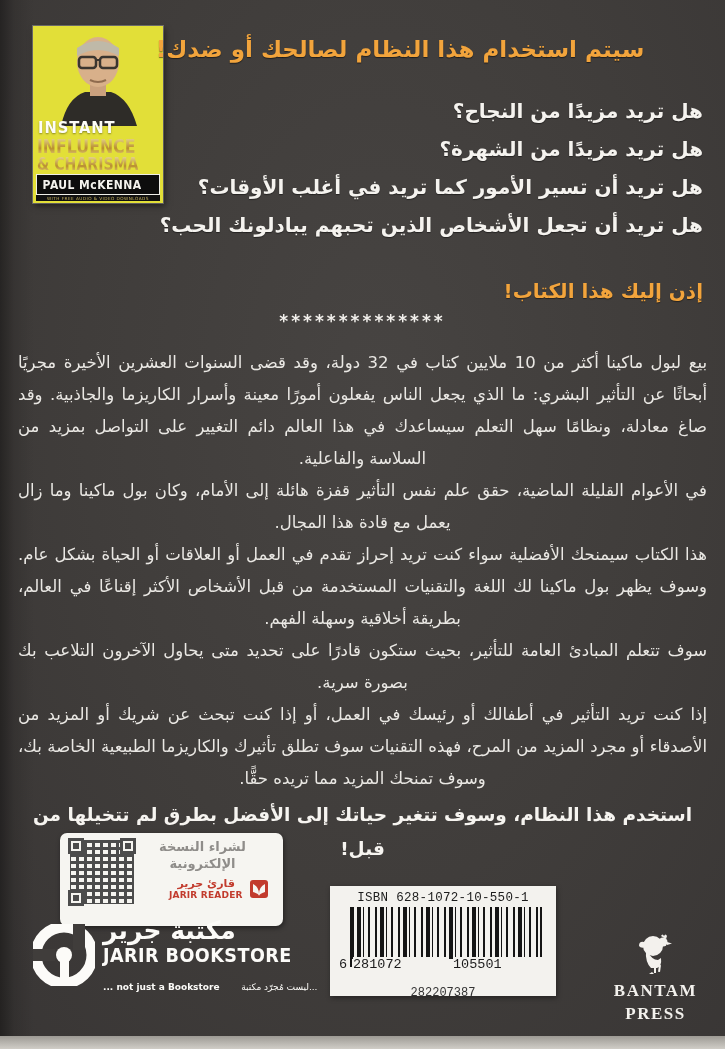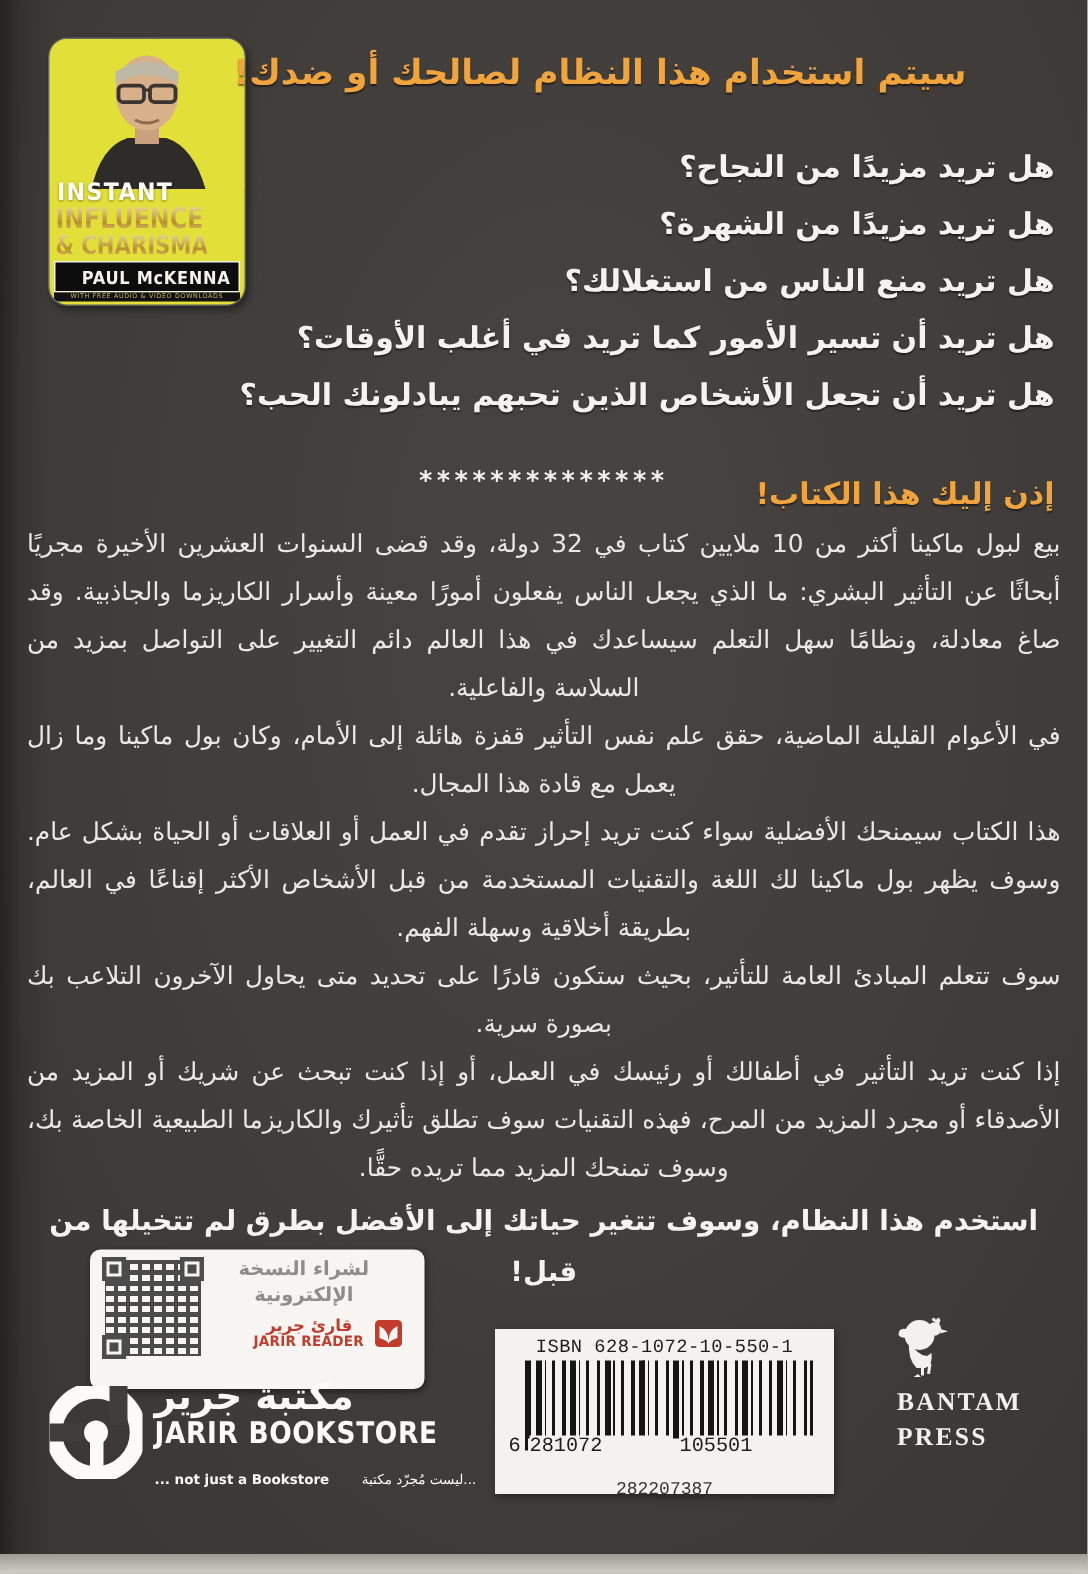--- a/index.html
+++ b/index.html
@@ -12,28 +12,28 @@
   .book{
     position:absolute;left:0;top:0;width:725px;height:1036px;
     background:
       linear-gradient(90deg, rgba(0,0,0,.38) 0px, rgba(0,0,0,.12) 14px, rgba(0,0,0,0) 34px),
       radial-gradient(ellipse at 52% 38%, #474442 0%, #403d3b 55%, #393635 100%);
     box-shadow:0 7px 10px rgba(0,0,0,.5);
   }
   .floor{position:absolute;left:0;bottom:0;width:725px;height:13px;background:linear-gradient(#9d9a94,#d0cdc7);}
 
   
-  .thumb{position:absolute;left:33px;top:26px;width:130px;height:177px;background:#e2df38;overflow:hidden;box-shadow:0 0 0 1px rgba(255,255,255,.25),2px 3px 6px rgba(0,0,0,.5);border-radius:12px;}
+  .thumb{position:absolute;left:33px;top:26px;width:130px;height:177px;background:#e2df38;overflow:hidden;box-shadow:0 0 0 1px rgba(255,255,255,.25),2px 3px 6px rgba(0,0,0,.5);}
   .thumb svg.man{position:absolute;left:0;top:0;}
   .t-instant{position:absolute;left:5px;top:92px;color:#fdfdf8;font-weight:bold;font-size:16px;letter-spacing:1px;transform:scaleX(.92);transform-origin:left;text-shadow:0 1px 2px rgba(0,0,0,.4);}
   .t-influence{position:absolute;left:4px;top:109px;font-weight:bold;font-size:19px;letter-spacing:0;transform:scaleX(.83);transform-origin:left;
     background:linear-gradient(#f3e6a8,#b98f2e 60%,#e8d184);-webkit-background-clip:text;background-clip:text;color:transparent;}
   .t-charisma{position:absolute;left:4px;top:128px;font-weight:bold;font-size:17px;transform:scaleX(.83);transform-origin:left;
     background:linear-gradient(#f3e6a8,#b98f2e 60%,#e8d184);-webkit-background-clip:text;background-clip:text;color:transparent;}
-  .t-band{position:absolute;left:3px;right:3px;top:148px;height:19px;background:#0d0d0d;border:1px solid #efefe8;display:flex;align-items:center;justify-content:flex-end;}
+  .t-band{position:absolute;left:3px;right:3px;top:148px;height:19px;background:#0d0d0d;border:1px solid #efefe8;display:flex;align-items:center;justify-content:flex-start;}
   .t-band span{color:#f4f3ee;font-size:12px;font-weight:bold;letter-spacing:.5px;transform:scaleX(.9);white-space:nowrap;}
   .t-tag{position:absolute;left:3px;right:3px;top:169px;height:6px;background:#111;display:flex;align-items:center;justify-content:center;}
   .t-tag span{color:#c8b460;font-size:5px;letter-spacing:.5px;white-space:nowrap;transform:scale(.85);}
 
   
   .headline{position:absolute;left:140px;top:36px;width:520px;text-align:center;direction:rtl;
     color:#f2a43c;font-size:23px;font-weight:bold;text-shadow:0 1px 1px rgba(0,0,0,.5);}
   .questions{position:absolute;right:22px;top:92px;width:640px;direction:rtl;
     color:#f5f3ef;font-size:20px;font-weight:bold;line-height:38px;text-shadow:0 1px 1px rgba(0,0,0,.45);}
   .questions .cta{color:#f2a43c;margin-top:28px;}
@@ -82,21 +82,21 @@
   .bars{position:absolute;left:16px;right:10px;top:0;height:52px;
     background-image:repeating-linear-gradient(90deg,#151515 0 2px,transparent 2px 5px,#151515 5px 9px,transparent 9px 11px,#151515 11px 12px,transparent 12px 16px,#151515 16px 18px,transparent 18px 23px);}
   .guard{position:absolute;top:0;width:2px;height:60px;background:#151515;}
   .g1{left:14px}.g2{left:92px}.g3{left:170px}.g4{right:8px}
   .bc-digits{position:absolute;left:0;right:0;top:50px;display:flex;align-items:flex-end;font-size:13.5px;background:transparent;}
   .bc-digits .d0{width:14px;text-align:center;}
   .bc-digits .dg{flex:1;text-align:left;background:#f3f2ee;margin:0 3px;}
   .bc-sub{text-align:center;font-size:12px;margin-top:17px;color:#333;}
 
   
-  .bantam{position:absolute;left:598px;top:876px;width:115px;color:#f3f1ed;}
+  .bantam{position:absolute;left:598px;top:932px;width:115px;text-align:center;color:#f3f1ed;}
   .bantam .name{font-family:"Liberation Serif", serif;font-weight:bold;font-size:17px;letter-spacing:1.5px;line-height:20px;margin-top:3px;}
 </style>
 </head>
 <body>
 
 <div class="book">
 
   <div class="thumb">
     <svg class="man" width="130" height="100" viewBox="0 0 130 100">
       <rect x="0" y="0" width="130" height="100" fill="#e2df38"></rect>
@@ -118,21 +118,20 @@
     <div class="t-tag">
         <span>WITH FREE AUDIO &amp; VIDEO DOWNLOADS</span>
       </div>
   </div>
 
   <div class="headline">سيتم استخدام هذا النظام لصالحك أو ضدك!</div>
 
   <div class="questions">
     <div>هل تريد مزيدًا من النجاح؟</div>
     <div>هل تريد مزيدًا من الشهرة؟</div>
-    <div>هل تريد منع الناس من استغلالك؟</div>
     <div>هل تريد أن تسير الأمور كما تريد في أغلب الأوقات؟</div>
     <div>هل تريد أن تجعل الأشخاص الذين تحبهم يبادلونك الحب؟</div>
     <div class="cta">إذن إليك هذا الكتاب!</div>
   </div>
 
   <div class="separator">**************</div>
 
   <div class="bodytext">
     <p>بيع لبول ماكينا أكثر من 10 ملايين كتاب في 32 دولة، وقد قضى السنوات العشرين الأخيرة مجريًا أبحاثًا عن التأثير البشري: ما الذي يجعل الناس يفعلون أمورًا معينة وأسرار الكاريزما والجاذبية. وقد صاغ معادلة، ونظامًا سهل التعلم سيساعدك في هذا العالم دائم التغيير على التواصل بمزيد من السلاسة والفاعلية.</p>
     <p>في الأعوام القليلة الماضية، حقق علم نفس التأثير قفزة هائلة إلى الأمام، وكان بول ماكينا وما زال يعمل مع قادة هذا المجال.</p>

